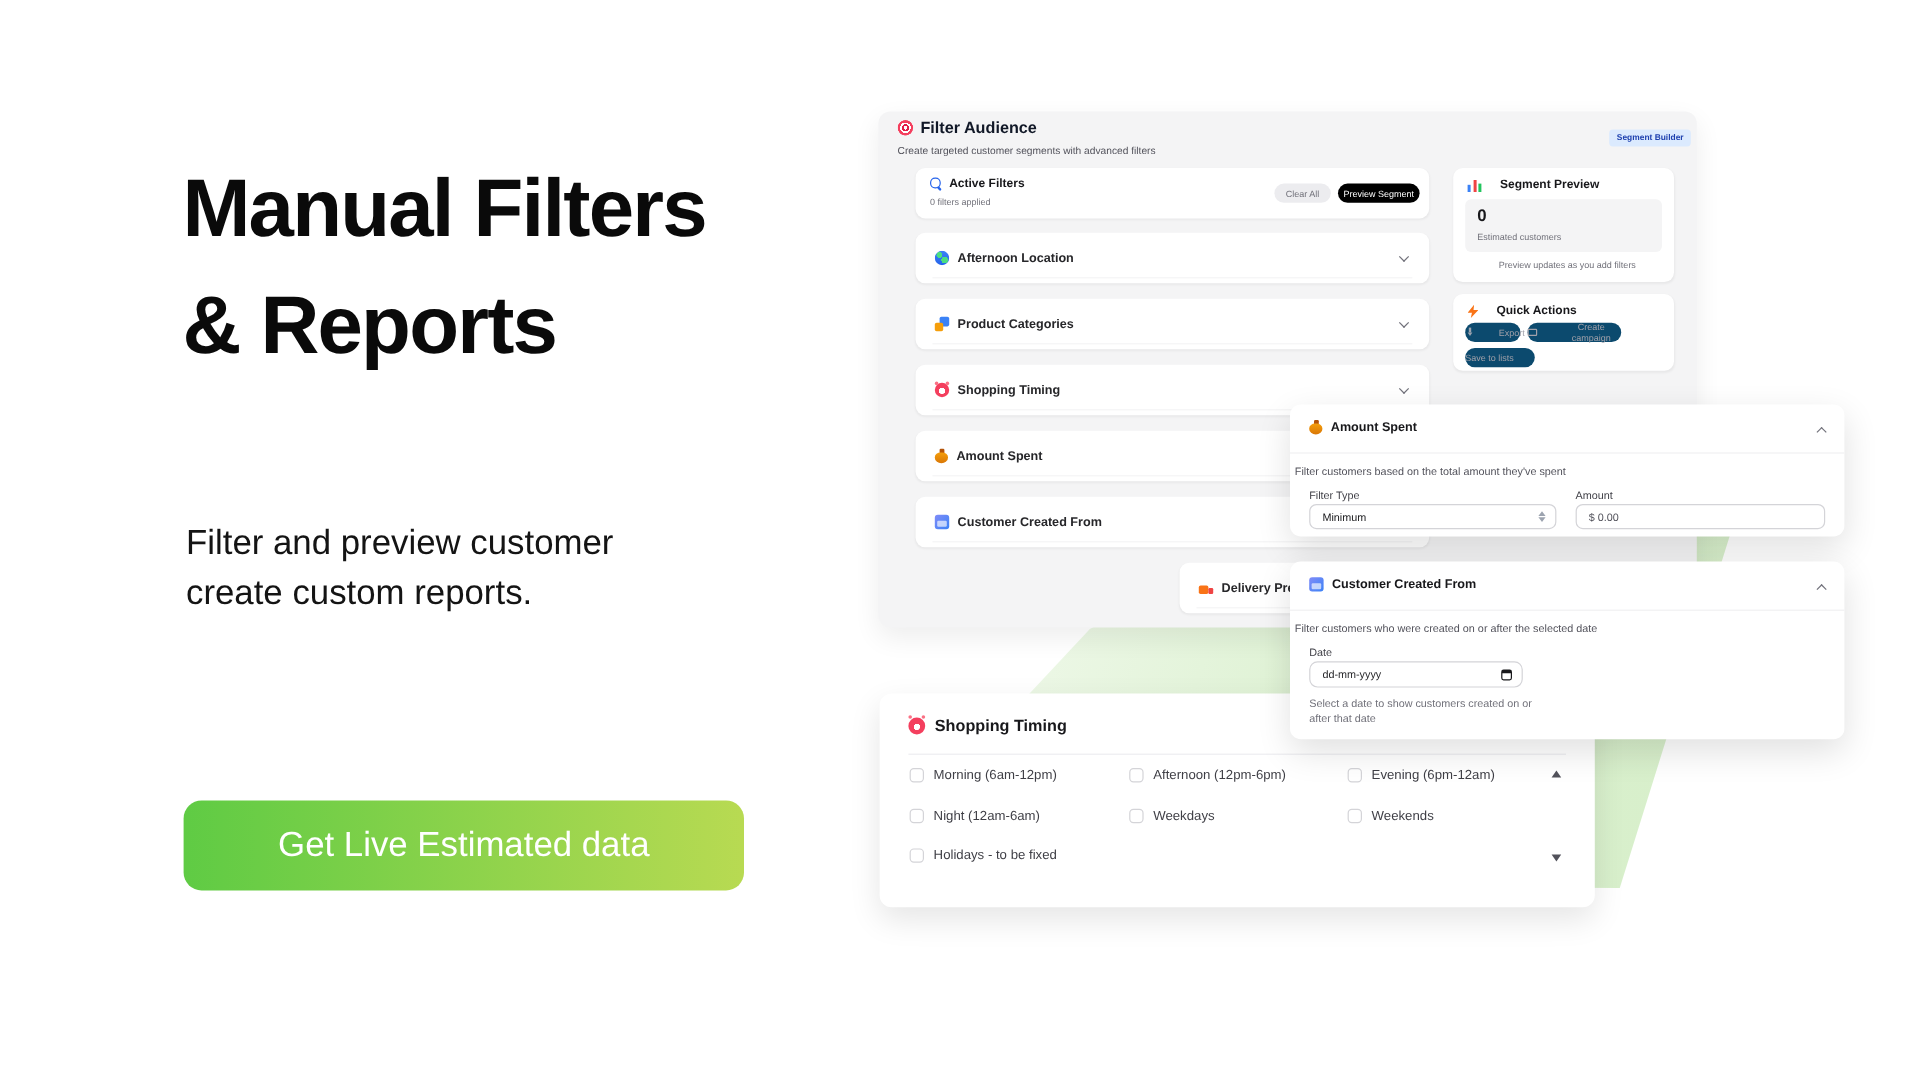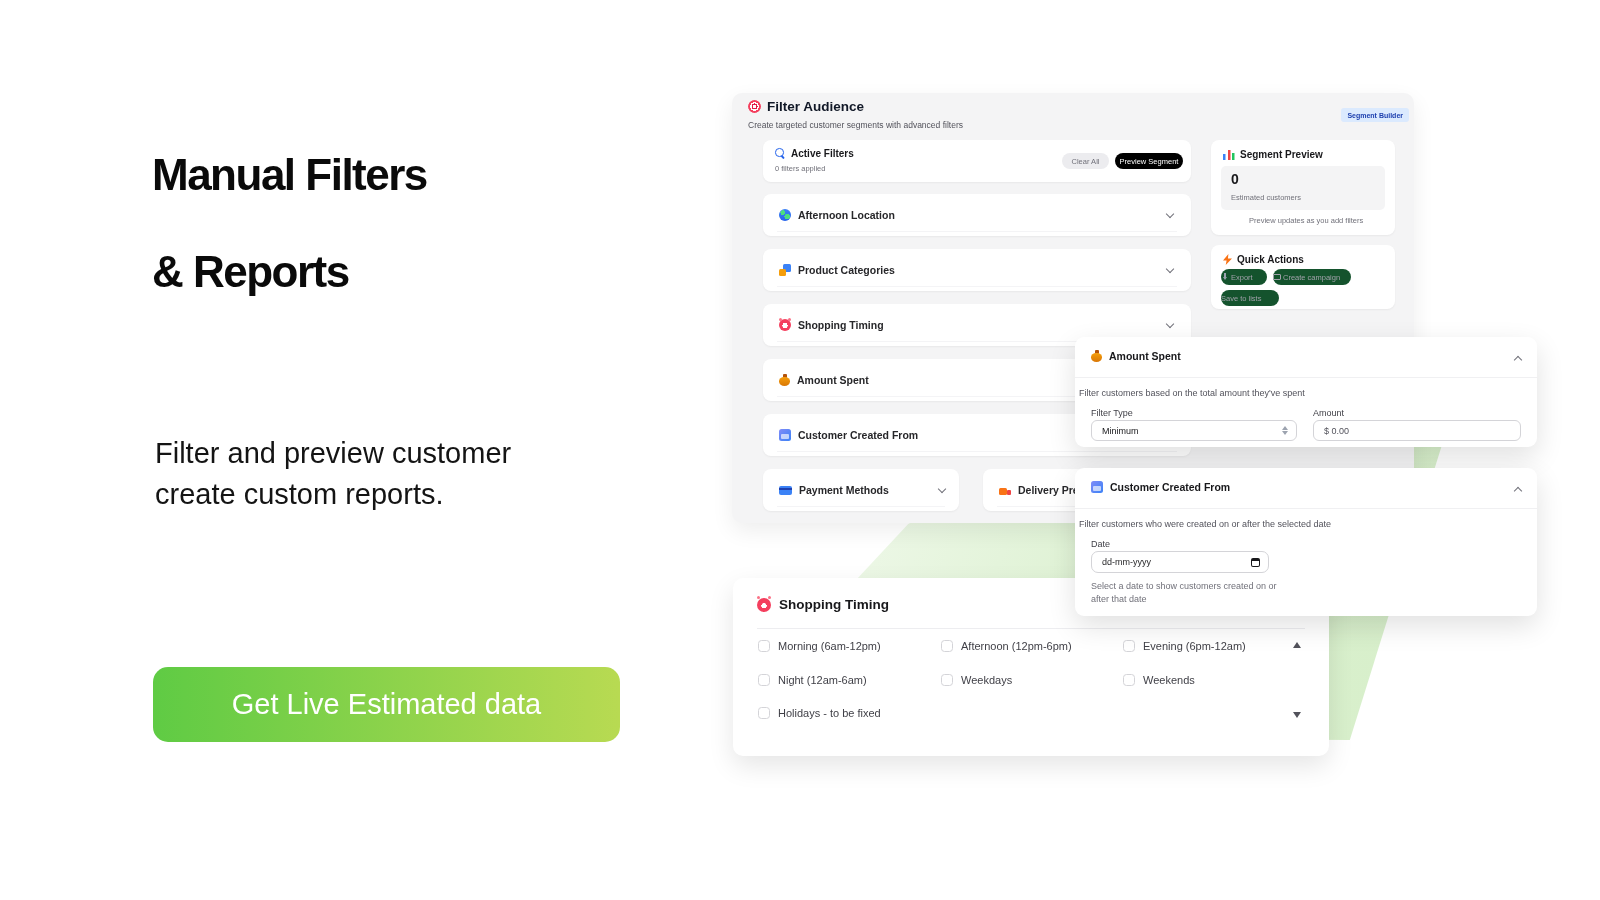--- a/index.html
+++ b/index.html
@@ -2,21 +2,21 @@
 <html><head>
 <meta charset="utf-8">
 <style>
   * { margin:0; padding:0; box-sizing:border-box; }
   html,body { width:1600px; height:900px; }
   body {
     position:relative; overflow:hidden; background:#ffffff;
     font-family:"Liberation Sans","DejaVu Sans",sans-serif; color:#18181b;
   }
   
-  .hero-title { position:absolute; left:152px; top:126px; font-size:44px; font-weight:bold;
+  .hero-title { position:absolute; left:152px; top:126px; font-size:68px; font-weight:bold;
     color:#0a0a0a; line-height:97px; letter-spacing:-1.5px; }
   .hero-desc { position:absolute; left:155px; top:433px; font-size:29px; line-height:41px; color:#141414; }
   .cta { position:absolute; left:153px; top:667px; width:467px; height:75px; border:none;
     border-radius:15px; background:linear-gradient(90deg,#5fcb44,#b8da52); color:#fff;
     font-size:29px; font-family:inherit; cursor:pointer; }
   
   .blob { position:absolute; left:850px; top:320px; width:600px; height:420px; z-index:1;
     background:linear-gradient(110deg,#eef8e8 8%,#daf0ce 55%,#d7efca);
     clip-path:polygon(92.3% 1%, 99.7% 25%, 83.3% 100%, 25% 99.5%, 1% 61.9%, 9.7% 48.6%, 50% 19%); }
   
@@ -39,29 +39,29 @@
   
   .frow { left:31px; width:428px; height:42px; display:flex; align-items:center; padding:0 16px; gap:7px; cursor:pointer; }
   .frow::after { content:""; position:absolute; left:14px; right:14px; bottom:4px; height:1px; background:#f4f4f6; }
   .frow-label { font-size:10.5px; font-weight:bold; color:#27272a; }
   .frow .chev { position:absolute; right:18px; top:17px; }
   .half1 { left:31px; top:376px; width:196px; }
   .half2 { left:251px; top:376px; width:208px; }
   .half1 .chev, .half2 .chev { right:14px; }
   
   .sp { left:479px; top:47px; width:184px; height:95px; }
-  .sp-head, .qa-head { position:absolute; left:12px; top:9px; display:flex; align-items:center; gap:5px; }
+  .sp-head, .qa-head { position:absolute; left:12px; top:9px; display:flex; align-items:center; gap:15px; }
   .sp-title, .qa-title { font-size:10px; font-weight:bold; color:#18181b; }
   .sp-box { position:absolute; left:10px; top:26px; width:164px; height:44px; background:#f4f4f5; border-radius:5px; }
   .sp-count { position:absolute; left:10px; top:5px; font-size:14px; font-weight:bold; color:#18181b; }
   .sp-cap { position:absolute; left:10px; top:27px; font-size:7.5px; color:#71717a; }
   .sp-hint { position:absolute; left:10px; top:76px; font-size:7.5px; color:#71717a;margin-left:28px; }
   .qa { left:479px; top:152px; width:184px; height:64px; }
-  .qpill { position:absolute; height:16px; display:flex; align-items:center; justify-content:flex-start; gap:2px;
-    background:#14532d; color:#a1a1aa; border:none; border-radius:8px; font-family:inherit; font-size:7.5px; cursor:pointer; }
+  .qpill { position:absolute; height:16px; display:flex; align-items:center; justify-content:flex-start; gap:20px;
+    background:#0c4a6e; color:#a1a1aa; border:none; border-radius:8px; font-family:inherit; font-size:7.5px; cursor:pointer; }
   .qp-export { left:10px; top:24px; width:46px; }
   .qp-campaign { left:62px; top:24px; width:78px; }
   .qp-save { left:10px; top:45px; width:58px; }
   
   .float-card { position:absolute; background:#fff; border-radius:9px; box-shadow:0 10px 28px rgba(0,0,0,.12); z-index:4; }
   .fc-amount { left:1075px; top:337px; width:462px; height:110px; }
   .fc-created { left:1075px; top:468px; width:462px; height:148px; }
   .fc-head { position:absolute; left:16px; top:13px; display:flex; align-items:center; gap:7px; }
   .fc-title { font-size:10.5px; font-weight:bold; color:#18181b; }
   .fc-chev { position:absolute; right:16px; top:20px; }
@@ -182,25 +182,20 @@
     <span class="chev down"></span>
   </div>
   <div class="card frow" style="top:266px">
     <span class="ic i-money"></span>
     <span class="frow-label">Amount Spent</span>
   </div>
   <div class="card frow" style="top:321px">
     <span class="ic i-cal"></span>
     <span class="frow-label">Customer Created From</span>
   </div>
-  <div class="card frow half1">
-    <span class="ic i-card"></span>
-    <span class="frow-label">Payment Methods</span>
-    <span class="chev down"></span>
-  </div>
   <div class="card frow half2">
     <span class="ic i-truck"></span>
     <span class="frow-label">Delivery Preferences</span>
   </div>
 
   <div class="card sp">
     <div class="sp-head">
       <span class="ic i-chart"></span>
       <span class="sp-title">Segment Preview</span>
     </div>

